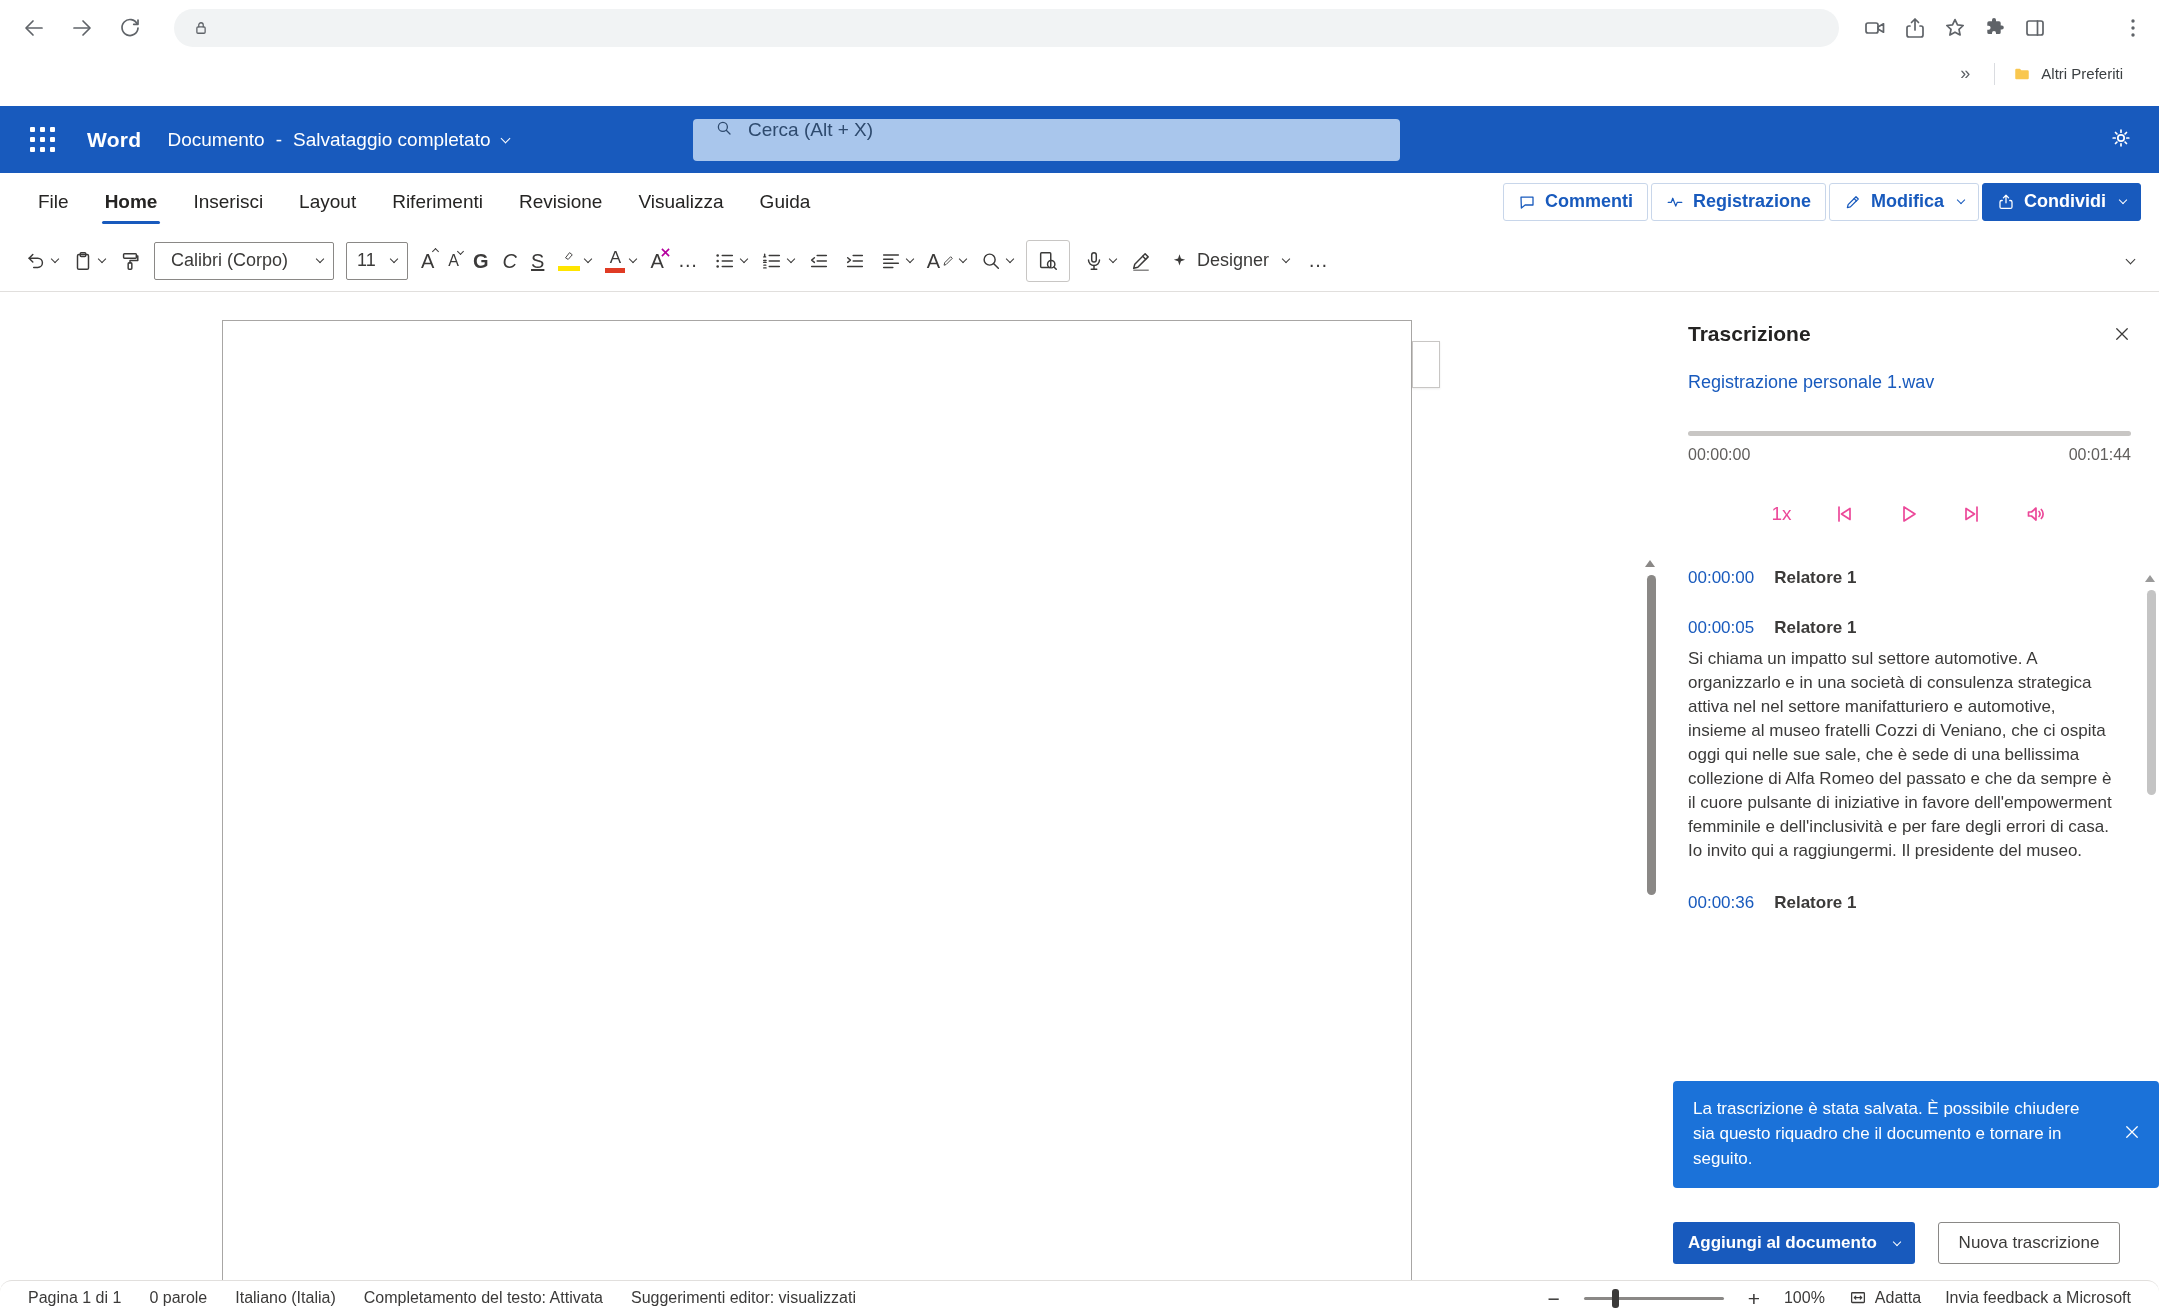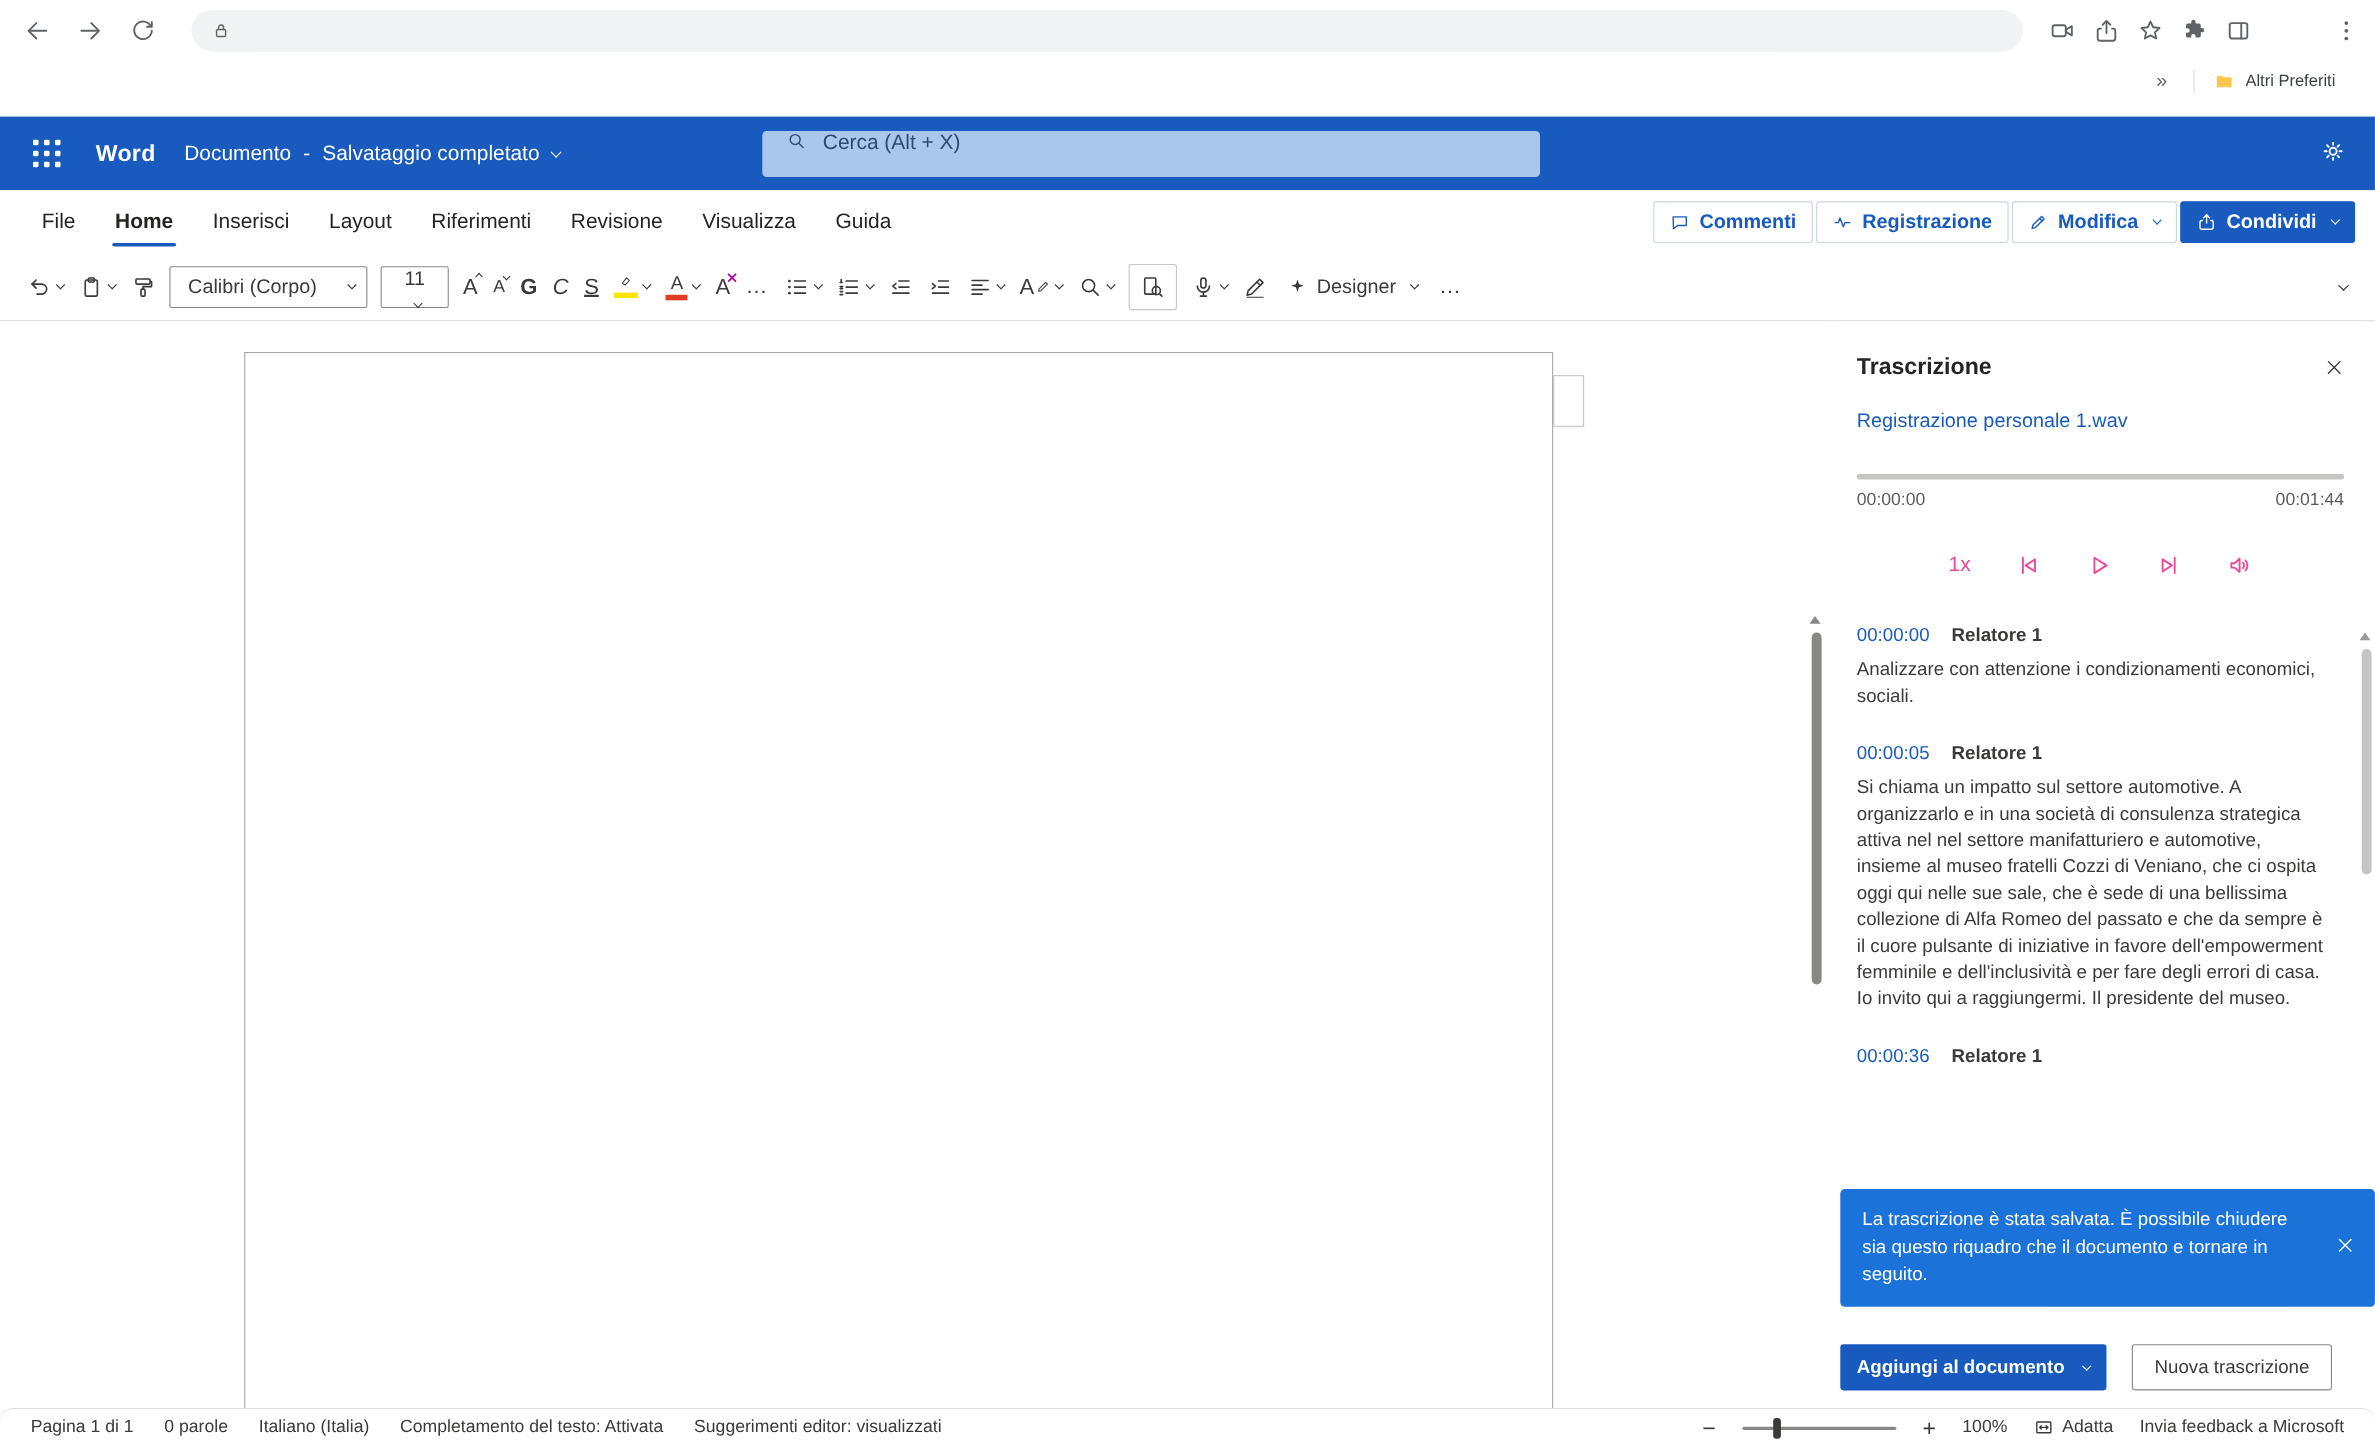--- a/index.html
+++ b/index.html
@@ -41,21 +41,21 @@
   .tab.active::after { content:""; position:absolute; left:15px; right:15px; bottom:6px; height:3px; background:#185abd; border-radius:2px; }
   .tab-actions { margin-left:auto; display:flex; align-items:flex-end; gap:3px; margin-right:18px; }
   .act-btn { height:38px; display:flex; align-items:center; gap:9px; padding:0 14px; border:1px solid #c8d6ea; border-radius:3px; color:#185abd; font-size:18px; font-weight:600; background:#fff; }
   .act-btn.primary { background:#185abd; color:#fff; border-color:#185abd; }
 
   
   .toolbar-row { position:absolute; top:230px; left:0; right:0; height:62px; display:flex; align-items:center; padding:0 18px; color:#3b3a39; border-bottom:1px solid #e1dfdd; background:#fff; }
   .tb { display:flex; align-items:center; justify-content:center; height:42px; padding:0 7px; border-radius:2px; position:relative; }
   .sel { border:1px solid #8a8886; height:38px; border-radius:2px; display:flex; align-items:center; justify-content:space-between; padding:0 10px; font-size:18px; margin:0 6px; background:#fff; }
   .sel.font { width:180px;padding-left:16px; }
-  .sel.size { width:62px;flex-direction:column; }
+  .sel.size { width:62px; }
   .ltr { font-size:20px; line-height:1; }
   .ltr.b { font-weight:700; }
   .ltr.i { font-style:italic; }
   .ltr.u { text-decoration:underline; }
   .mini-caret { position:absolute; top:9px; right:3px; width:5px; height:5px; border-right:1.5px solid currentColor; border-bottom:1.5px solid currentColor; }
   .mini-caret.up { transform:rotate(-135deg); }
   .mini-caret.down { transform:rotate(45deg); }
   .stack { display:flex; flex-direction:column; align-items:center; gap:2px; }
   .bar-yellow { width:22px; height:5px; background:#ffe500; }
   .bar-red { width:20px; height:5px; background:#e03b24; }
@@ -465,21 +465,20 @@
         <path d="M17.3 7.5a6.5 6.5 0 0 1 0 9"></path>
       </svg>
   </div>
 
   <div class="entries">
     <div class="entry">
       <div class="entry-head">
         <span class="entry-time">00:00:00</span>
         <span class="entry-speaker">Relatore 1</span>
       </div>
-      <div class="entry-text">Analizzare con attenzione i condizionamenti economici, sociali.</div>
     </div>
     <div class="entry">
       <div class="entry-head">
         <span class="entry-time">00:00:05</span>
         <span class="entry-speaker">Relatore 1</span>
       </div>
       <div class="entry-text">Si chiama un impatto sul settore automotive. A organizzarlo e in una società di consulenza strategica attiva nel nel settore manifatturiero e automotive, insieme al museo fratelli Cozzi di Veniano, che ci ospita oggi qui nelle sue sale, che è sede di una bellissima collezione di Alfa Romeo del passato e che da sempre è il cuore pulsante di iniziative in favore dell'empowerment femminile e dell'inclusività e per fare degli errori di casa. Io invito qui a raggiungermi. Il presidente del museo.</div>
     </div>
     <div class="entry">
       <div class="entry-head">

